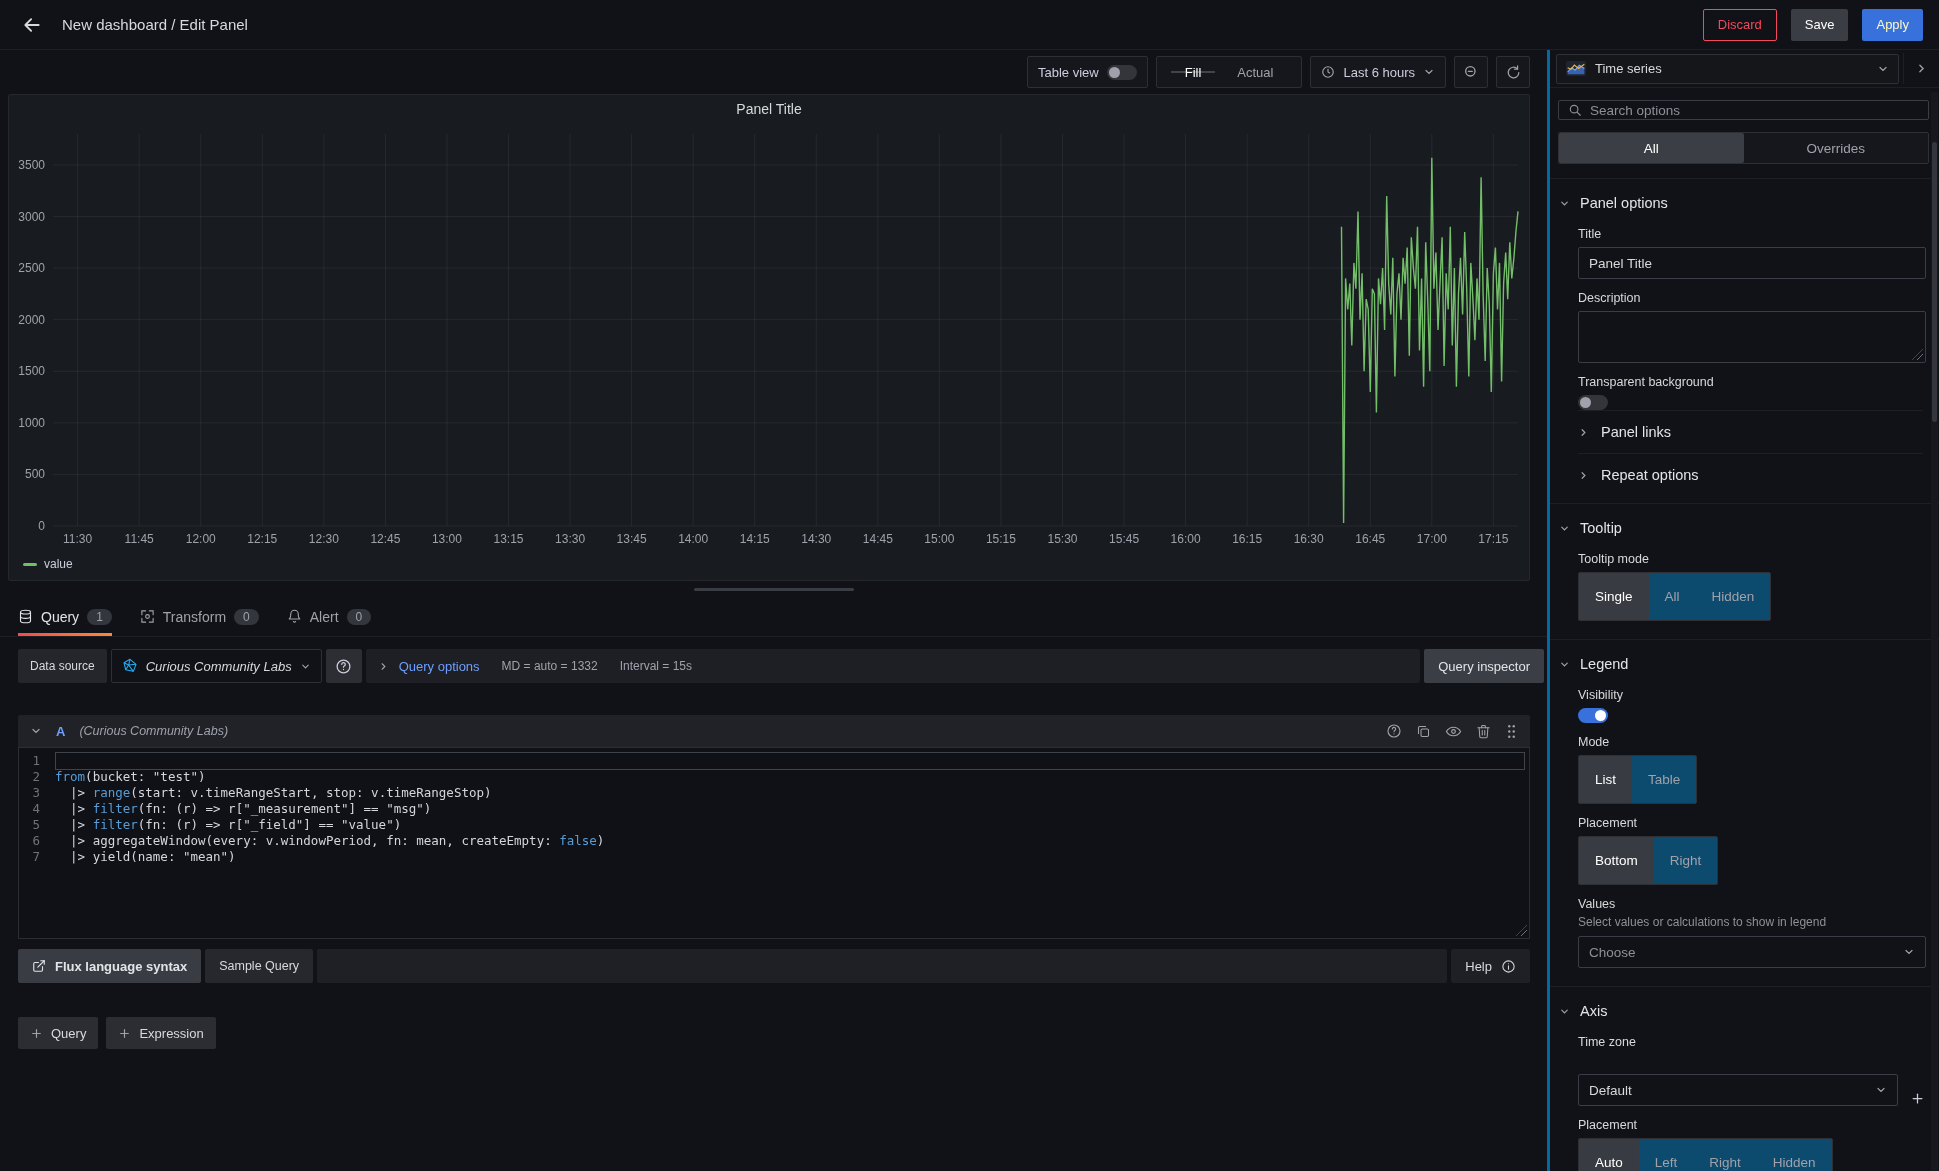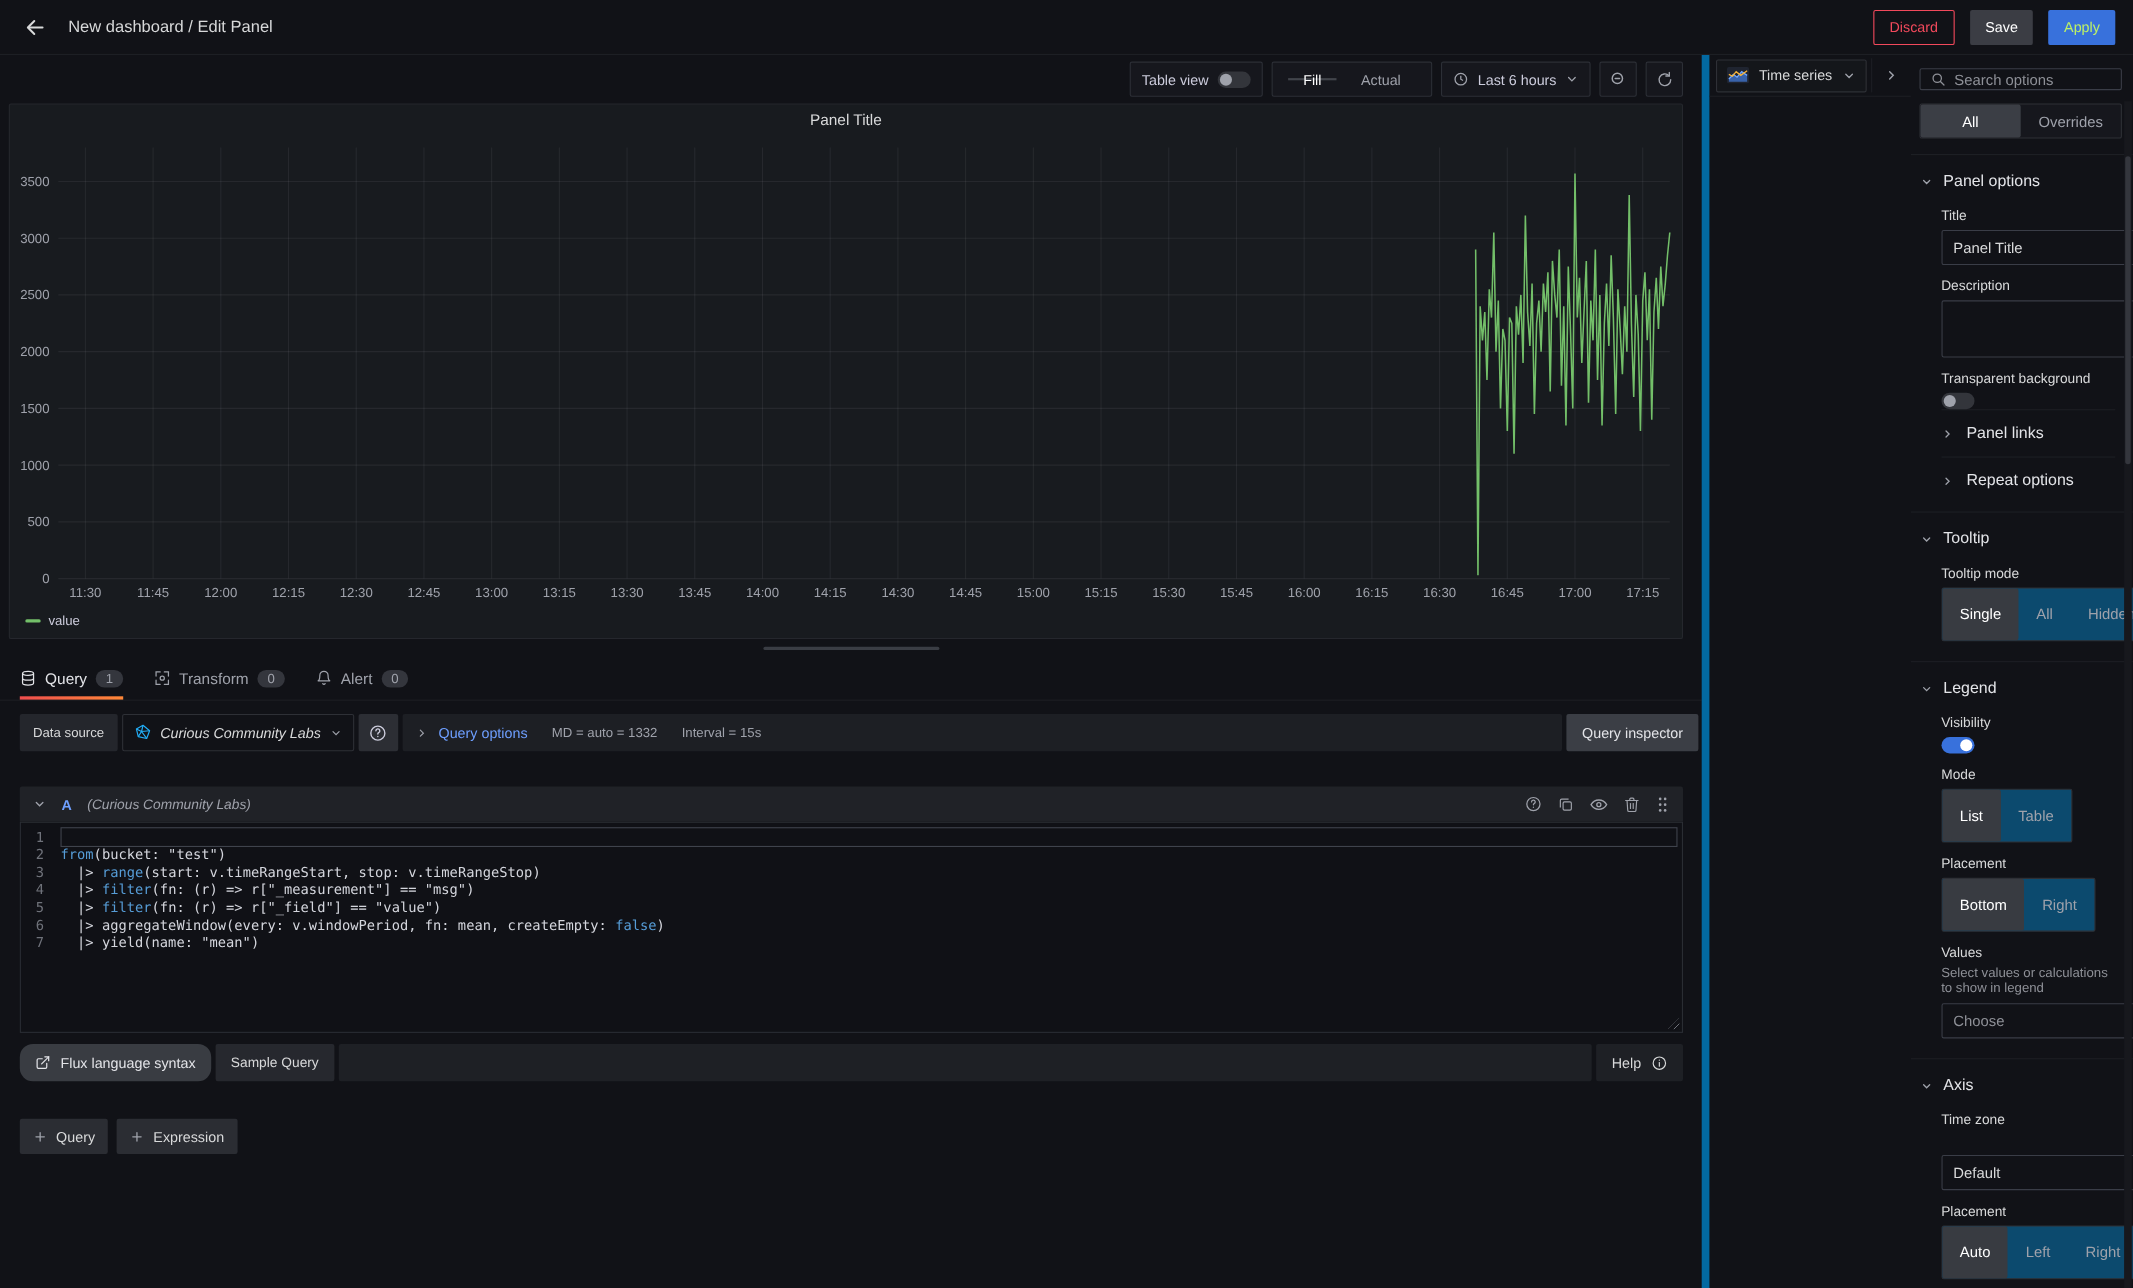--- a/index.html
+++ b/index.html
@@ -8,26 +8,26 @@
   svg { display:block; }
 
   
   .topnav { height:50px; display:flex; align-items:center; padding:0 16px; gap:14px; border-bottom:1px solid #1d1f24; }
   .back-btn { width:32px; height:32px; display:flex; align-items:center; justify-content:center; color:#d8d9da; cursor:pointer; }
   .nav-title { font-size:15px; font-weight:500; color:#d8d9da; }
   .nav-spacer { flex:1; }
   .btn { height:32px; border-radius:2px; display:flex; align-items:center; padding:0 14px; font-size:13px; font-weight:500; cursor:pointer; }
   .btn-discard { border:1px solid #f2495c; color:#f2495c; background:transparent; }
   .btn-save { background:#3b3d44; color:#ffffff; }
-  .btn-apply { background:#3871dc; color:#bef264; }
+  .btn-apply { background:#3871dc; color:#fef9c3; }
 
   
   .main { display:flex; height:1121px; }
   .left { width:1547px; display:flex; flex-direction:column; }
-  .sidebar { width:392px; border-left:7px solid #0369a1; display:flex; flex-direction:row; position:relative; overflow:hidden; }
+  .sidebar { width:392px; border-left:3px solid #0369a1; display:flex; flex-direction:column; position:relative; overflow:hidden; }
 
   
   .panel-toolbar { display:flex; justify-content:flex-end; align-items:center; gap:8px; padding:6px 17px 6px 0; height:44px; }
   .tbox { display:flex; align-items:center; height:32px; background:#16171d; border:1px solid #2c2f36; border-radius:2px; padding:0 10px; gap:8px; color:#ccccdc; font-size:13px; }
   .tbox.square { width:34px; justify-content:center; padding:0; color:#9fa2ab; cursor:pointer; }
   .seg-group { padding:14px; overflow:hidden; }
   .seg-btn { height:100%; display:flex; align-items:center; padding:0 14px; color:#9fa2ab; font-weight:500; cursor:pointer; }
   .seg-btn.active { background:#41444b; color:#ffffff; }
   .tgl { width:30px; height:15px; border-radius:8px; position:relative; cursor:pointer; flex:none; }
   .tgl.off { background:#33353b; }
@@ -81,21 +81,21 @@
   .code-line .ln { width:36px; text-align:right; padding-right:15px; color:#6f727a; flex:none; user-select:none; }
   .code-line .lc { flex:1; white-space:pre; color:#d4d6dd; margin-right:4px; }
   .code-line.current .lc { border:1px solid #3f434c; margin-top:-1px; margin-bottom:-1px; }
   .kw { color:#569cd6; }
   .resize-corner { position:absolute; right:2px; bottom:2px; width:11px; height:11px; cursor:nwse-resize;
                    background:repeating-linear-gradient(135deg, transparent 0 3px, #6f727a 3px 4px);
                    clip-path:polygon(100% 0, 100% 100%, 0 100%); }
 
   
   .q-footer { display:flex; gap:4px; margin:10px 17px 0 18px; height:34px; }
-  .f-flux { background:#393c42; border-radius:12px; display:flex; align-items:center; gap:9px; padding:0 14px; font-size:13px; font-weight:400; color:#e3e4e8; cursor:pointer; }
+  .f-flux { background:#393c42; border-radius:2px; display:flex; align-items:center; gap:9px; padding:0 14px; font-size:13px; font-weight:700; color:#e3e4e8; cursor:pointer; }
   .f-sample { background:#26282e; border-radius:2px; display:flex; align-items:center; padding:0 14px; font-size:12.5px; font-weight:500; color:#d8d9da; cursor:pointer; }
   .f-spacer { flex:1; background:#1e2025; border-radius:2px; }
   .f-help { background:#1e2025; border-radius:2px; display:flex; align-items:center; gap:9px; padding:0 14px; font-size:13px; font-weight:500; color:#d8d9da; cursor:pointer; }
 
   .add-row { display:flex; gap:8px; margin:34px 17px 0 18px; }
   .add-btn { background:#2b2d33; border-radius:2px; height:32px; display:flex; align-items:center; gap:8px; padding:0 12px; font-size:13px; font-weight:500; color:#d8d9da; cursor:pointer; }
   .plus { color:#9fa2ab; display:flex; }
 
   
   .sb-top { height:38px; display:flex; align-items:center; border-bottom:1px solid #1d1f24; padding:3px 0 3px 6px; }

